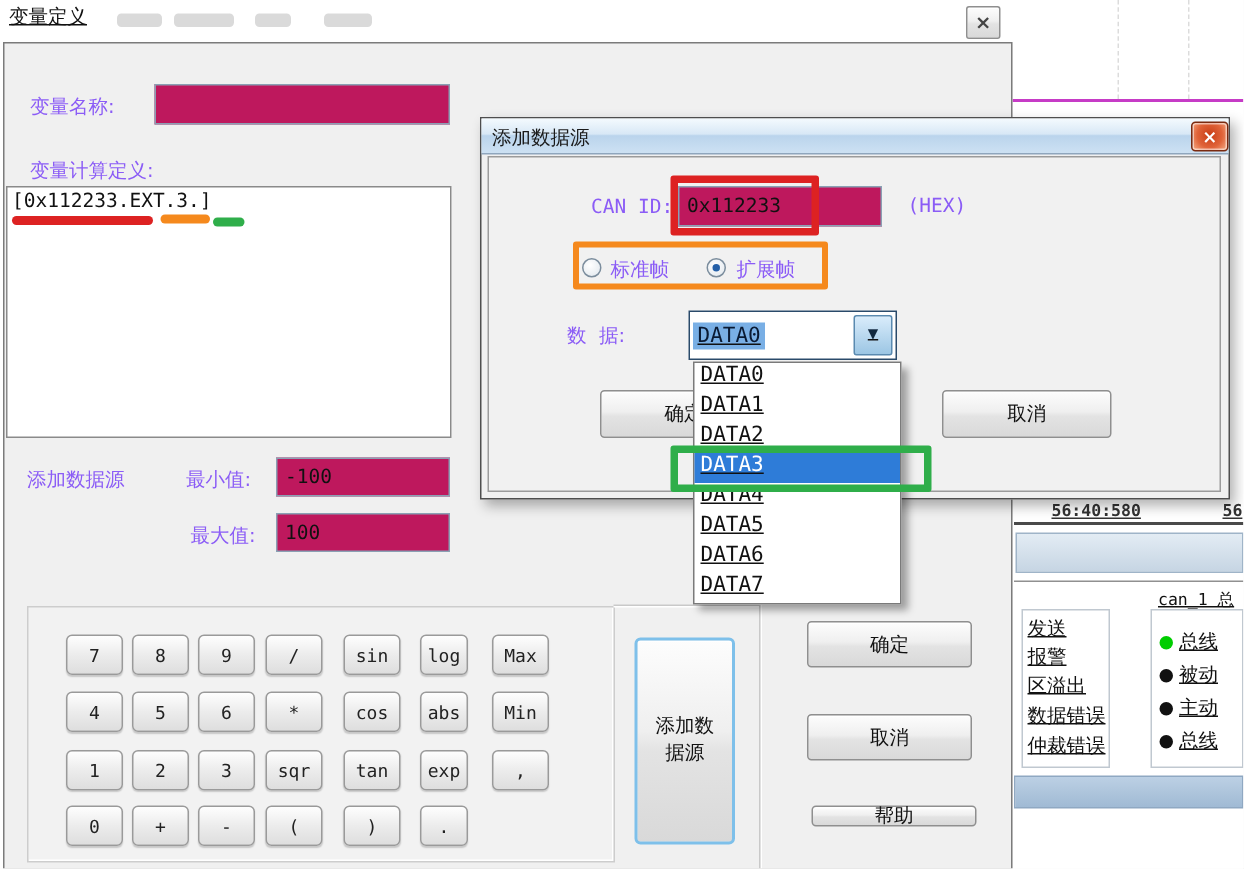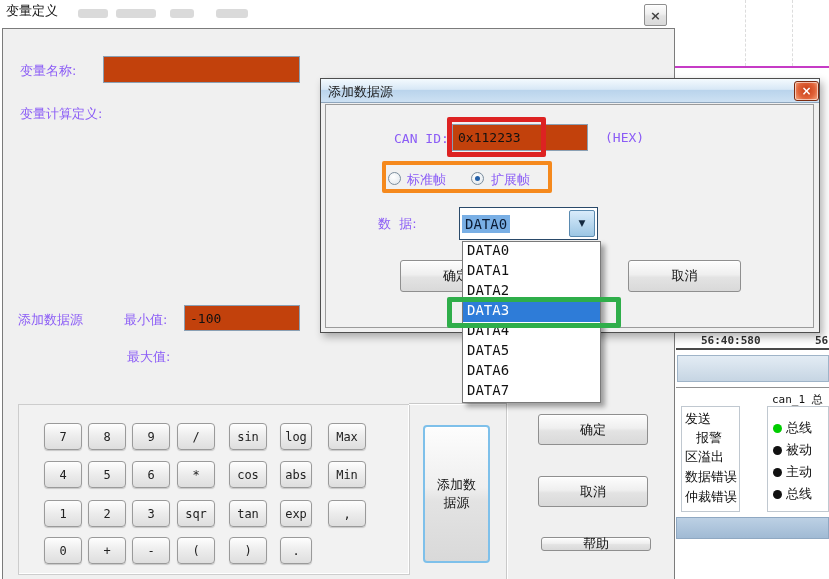--- a/index.html
+++ b/index.html
@@ -1,21 +1,21 @@
 <!DOCTYPE html>
 <html><head>
 <meta charset="utf-8">
 <style>
   html,body{margin:0;padding:0;background:#fff;}
   .stage{position:relative;width:829px;height:579px;overflow:hidden;background:#fff;
          font-family:"DejaVu Sans","Liberation Sans",sans-serif;color:#111;}
-  .abs{position:absolute;}
+  .abs{position:absolute;text-decoration:underline;}
   .label{position:absolute;font-size:13px;color:#8b5cf6;white-space:nowrap;}
   .mono{font-family:"DejaVu Sans Mono","Liberation Mono",monospace;}
-  .inputbox{position:absolute;background:#c2410c;border:1px solid #8aa0b4;box-sizing:border-box;
+  .inputbox{position:absolute;background:#be185d;border:1px solid #8aa0b4;box-sizing:border-box;
             font:13px "DejaVu Sans Mono","Liberation Mono",monospace;padding:2px 5px;color:#111;outline:none;}
   .btn{position:absolute;display:flex;align-items:center;justify-content:center;box-sizing:border-box;
        background:linear-gradient(180deg,#fdfdfd,#efefef 45%,#e3e3e3 55%,#d9d9d9);
        border:1px solid #8f8f8f;border-radius:3px;font-size:13px;color:#111;box-shadow:inset 0 1px 0 #fff;}
   .key{height:27px;box-sizing:border-box;display:flex;align-items:center;justify-content:center;
        background:linear-gradient(180deg,#fefefe,#ececec 50%,#dedede);
        border:1px solid #9a9a9a;border-radius:4px;box-shadow:0 1px 1px rgba(0,0,0,.18);
        font:12px "DejaVu Sans Mono","Liberation Mono",monospace;color:#222;}
   .k1,.k2{width:38px;margin-right:6px}.k3{width:38px;margin-right:7px}.k4{width:38px;margin-right:14px}
   .k5{width:38px;margin-right:13px}.k6{width:32px;margin-right:16px}.k7{width:38px;margin-right:0}
@@ -49,21 +49,21 @@
 
     <div class="abs" style="left:2px;top:355px;width:152px;height:27px;background:linear-gradient(180deg,#e3ecf4,#c6d5e3);border:1px solid #9fb4c8;box-sizing:border-box;"></div>
     <div class="abs" style="left:1px;top:387px;width:153px;height:1px;background:#909090;"></div>
 
     <div class="abs mono" style="left:97px;top:392px;font-size:11px;color:#111;">can_1 总</div>
 
     <div class="abs" style="left:6px;top:406px;width:59px;height:106px;background:#fff;border:1px solid #c0c8d0;box-sizing:border-box;padding:2px 0 0 3px;">
       <div class="statusrow" style="height:19px;">
           <span>发送</span>
         </div>
-      <div class="statusrow" style="height:19px;margin-left:11px;">
+      <div class="statusrow" style="height:19px;">
           <span>报警</span>
         </div>
       <div class="statusrow" style="height:20px;">
           <span>区溢出</span>
         </div>
       <div class="statusrow" style="height:20px;">
           <span>数据错误</span>
         </div>
       <div class="statusrow" style="height:20px;">
           <span>仲裁错误</span>
@@ -102,25 +102,32 @@
     <span>×</span>
   </div>
 
   <div class="abs" style="left:2px;top:28px;width:671px;height:550px;background:#f0f0f0;border:1px solid #7b7b7b;box-sizing:content-box;z-index:10;">
 
     <div class="label" style="left:17px;top:33px;">变量名称:</div>
     <input class="inputbox" type="text" style="left: 100px; top: 27px; width: 197px; height: 27px;">
 
     <div class="label" style="left:17px;top:76px;">变量计算定义:</div>
 
+    <div class="abs" style="left:1px;top:95px;width:297px;height:168px;background:#fff;border:1px solid #8a8a8a;box-sizing:border-box;">
+      <div class="mono" style="position:absolute;left:3px;top:2px;font-size:13px;color:#111;">[0x112233.EXT.3.]</div>
+      <div class="ann-underline" style="left:3px;top:19px;width:94px;background:#dd2222;"></div>
+      <div class="ann-underline" style="left:102px;top:18px;width:33px;background:#f5891d;"></div>
+      <div class="ann-underline" style="left:137px;top:20px;width:21px;background:#2fae4a;"></div>
+    </div>
 
     <div class="label" style="left:15px;top:282px;">添加数据源</div>
     <div class="label" style="left:121px;top:282px;">最小值:</div>
     <input class="inputbox" type="text" style="left: 181px; top: 276px; width: 116px; height: 26px;" value="-100">
     <div class="label" style="left:124px;top:319px;">最大值:</div>
+    <input class="inputbox" type="text" style="left: 181px; top: 313px; width: 116px; height: 26px;" value="100">
 
     <div class="abs" style="left:15px;top:375px;width:392px;height:171px;background:#f2f2f2;border:1px solid #cdcdcd;box-shadow:inset -1px -1px 0 #fff;box-sizing:border-box;"></div>
     <div class="abs" style="left:406px;top:374px;width:97px;height:0;border-top:1px solid #c9c9c9;border-bottom:1px solid #fff;"></div>
     <div class="abs" style="left:503px;top:374px;height:176px;width:0;border-left:1px solid #c9c9c9;border-right:1px solid #fff;"></div>
 
     <div class="keyrow" style="left:41px;top:394px;">
       <div class="key k1">7</div>
       <div class="key k2">8</div>
       <div class="key k3">9</div>
       <div class="key k4">/</div>

